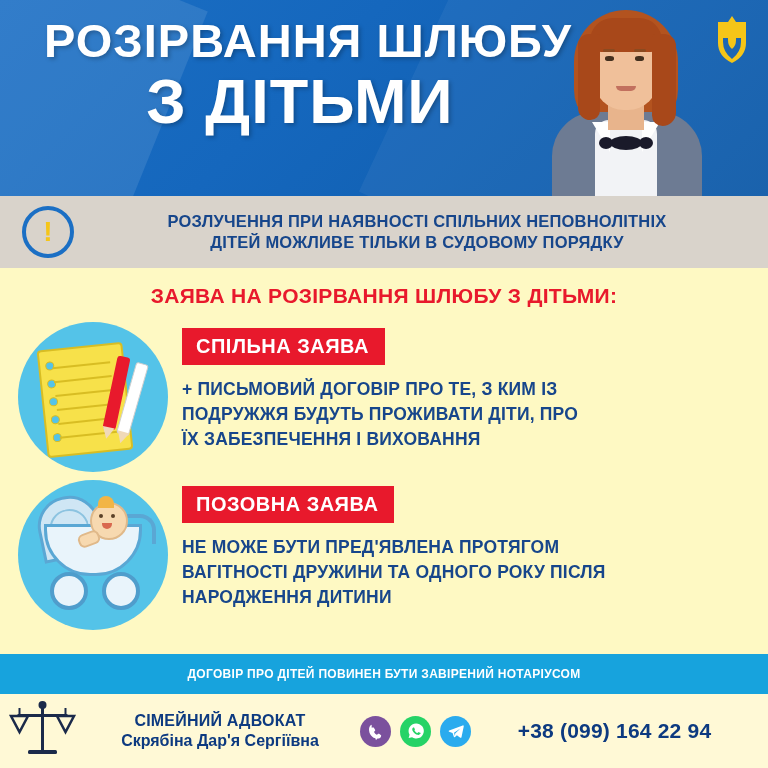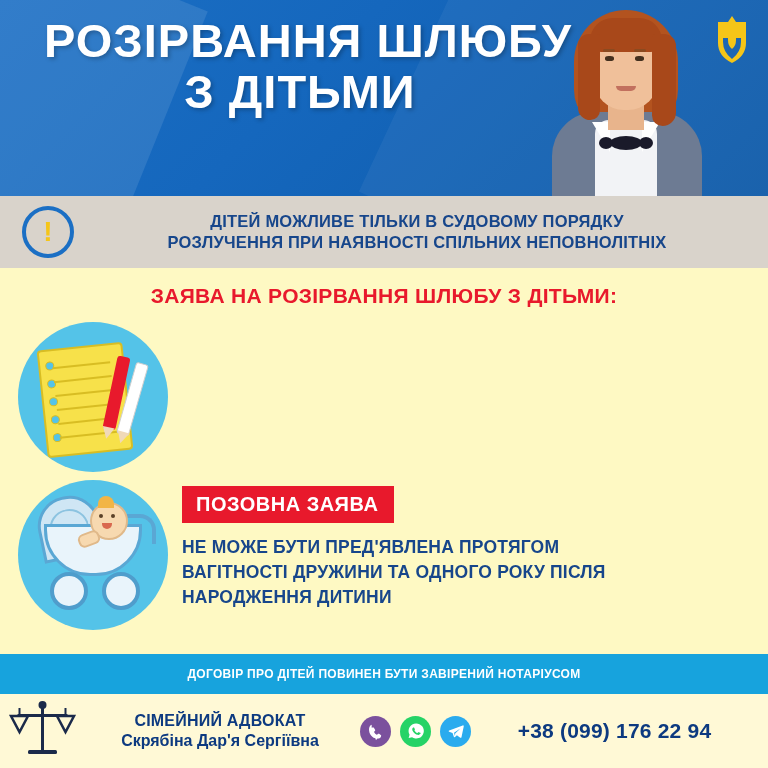--- a/index.html
+++ b/index.html
@@ -57,21 +57,21 @@
     color: #ffffff;
     font-size: 47px;
     font-weight: bold;
     letter-spacing: 1px;
     line-height: 1.06;
     text-shadow: 2px 2px 4px rgba(0,0,0,0.25);
     margin-left: 16px;
   }
   .title-line2 {
     color: #ffffff;
-    font-size: 47px;
+    font-size: 63px;
     font-weight: bold;
     letter-spacing: 1px;
     line-height: 1.12;
     text-shadow: 2px 2px 4px rgba(0,0,0,0.25);
   }
 
   
   .photo {
     position: absolute;
     right: 62px;
@@ -585,22 +585,22 @@
         <path d="M8 8 L13 8 L13 28 Q13 38 22 45 Q31 38 31 28 L31 8 L36 8 L36 29 Q36 42 22 49 Q8 42 8 29 Z" fill="#f5c518"></path>
         <path d="M13 8 L18 8 L18 24 L13 24 Z" fill="#f5c518"></path>
         <path d="M26 8 L31 8 L31 24 L26 24 Z" fill="#f5c518"></path>
       </svg>
     </div>
   </div>
 
   <div class="notice">
     <div class="excl">!</div>
     <div class="ntext">
+      <div>РОЗЛУЧЕННЯ ПРИ НАЯВНОСТІ СПІЛЬНИХ НЕПОВНОЛІТНІХ</div>
       <div>ДІТЕЙ МОЖЛИВЕ ТІЛЬКИ В СУДОВОМУ ПОРЯДКУ</div>
-      <div>РОЗЛУЧЕННЯ ПРИ НАЯВНОСТІ СПІЛЬНИХ НЕПОВНОЛІТНІХ</div>
     </div>
   </div>
 
   <div class="main">
     <div class="main-title">ЗАЯВА НА РОЗІРВАННЯ ШЛЮБУ З ДІТЬМИ:</div>
 
     <div class="row">
       <div class="icon-circle">
         <div class="nb-page">
           <div class="nb-hole" style="top:10px"></div>
@@ -614,20 +614,28 @@
           <div class="nb-line" style="top:58px"></div>
           <div class="nb-line" style="top:72px"></div>
           <div class="nb-line" style="top:86px"></div>
         </div>
         <div class="pen red">
             <div class="tip"></div>
           </div>
         <div class="pen white">
             <div class="tip"></div>
           </div>
+      </div>
+      <div class="row-content">
+        <div class="red-label">СПІЛЬНА ЗАЯВА</div>
+        <div class="body-text">
+          <div>+ ПИСЬМОВИЙ ДОГОВІР ПРО ТЕ, З КИМ ІЗ</div>
+          <div>ПОДРУЖЖЯ БУДУТЬ ПРОЖИВАТИ ДІТИ, ПРО</div>
+          <div>ЇХ ЗАБЕЗПЕЧЕННЯ І ВИХОВАННЯ</div>
+        </div>
       </div>
     </div>
 
     <div class="row">
       <div class="icon-circle">
         <div class="pram-hood">
             <div class="rib"></div>
           </div>
         <div class="pram-body"></div>
         <div class="pram-handle"></div>
@@ -685,16 +693,16 @@
           <path d="M12 2a10 10 0 00-8.6 15l-1.2 4.4 4.5-1.2A10 10 0 1012 2zm5.3 14c-.2.6-1.2 1.2-1.7 1.2-.5.1-1 .1-1.6-.1-.4-.1-.9-.3-1.5-.6-2.6-1.1-4.3-3.7-4.4-3.9-.1-.2-1.1-1.4-1.1-2.7 0-1.3.7-1.9.9-2.2.2-.2.5-.3.7-.3h.5c.2 0 .4 0 .6.5l.8 1.9c.1.2 0 .4-.1.5l-.3.4c-.1.1-.3.3-.1.6.2.3.7 1.2 1.5 1.9 1 .9 1.9 1.2 2.2 1.3.2.1.4.1.6-.1l.7-.8c.2-.2.4-.2.6-.1l2 .9c.2.1.4.2.4.3.1.2.1.8-.1 1.4z"></path>
         </svg>
       </div>
       <div class="soc telegram">
         <svg width="18" height="18" viewBox="0 0 24 24" fill="#ffffff">
           <path d="M21 4.5L2.9 11.3c-.8.3-.8 1.4 0 1.7l4.5 1.5 1.7 5.2c.2.7 1.1.8 1.6.3l2.5-2.4 4.5 3.3c.6.4 1.4.1 1.6-.6l3-14.3c.2-.9-.7-1.6-1.3-1.5zM9.4 14.3l8.4-5.6-6.9 6.6-.3 3.2-1.2-4.2z"></path>
         </svg>
       </div>
     </div>
 
-    <div class="phone">+38 (099) 176 22 94</div>
+    <div class="phone">+38 (099) 164 22 94</div>
   </div>
 
 </div>
 
 </body></html>

